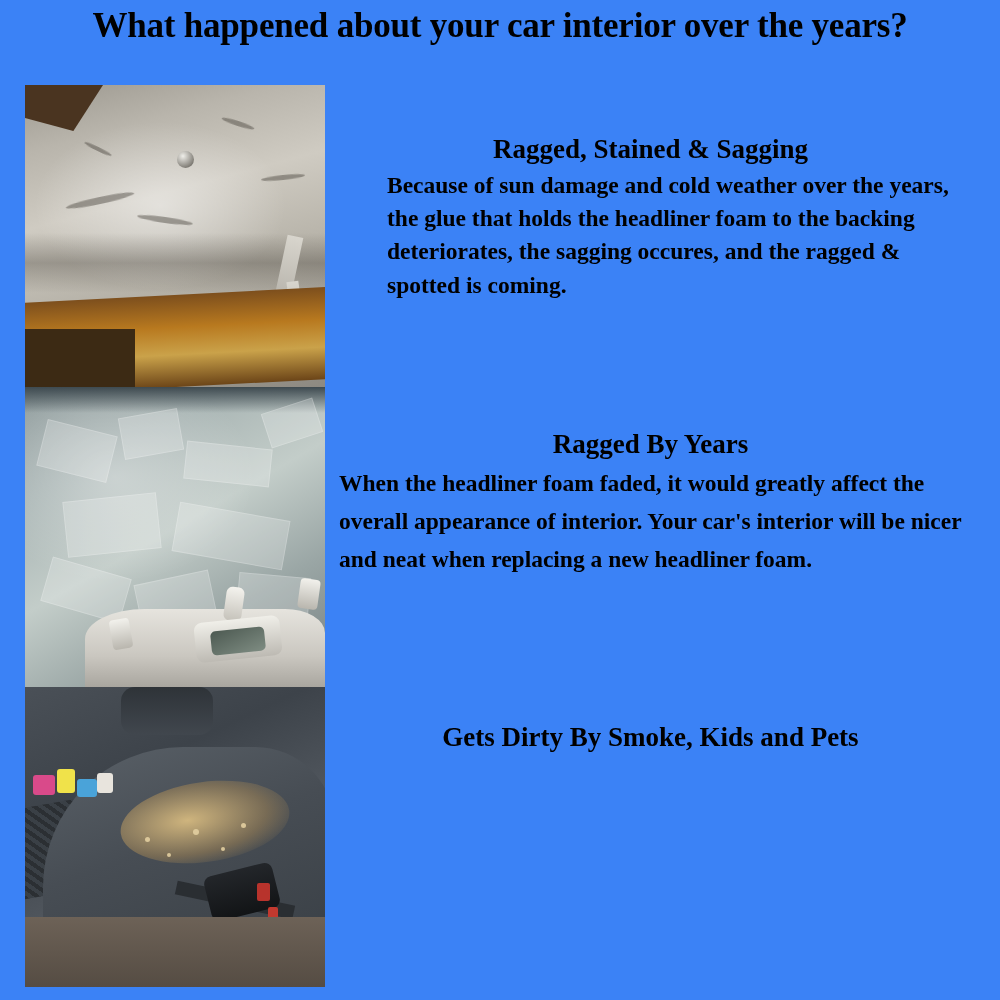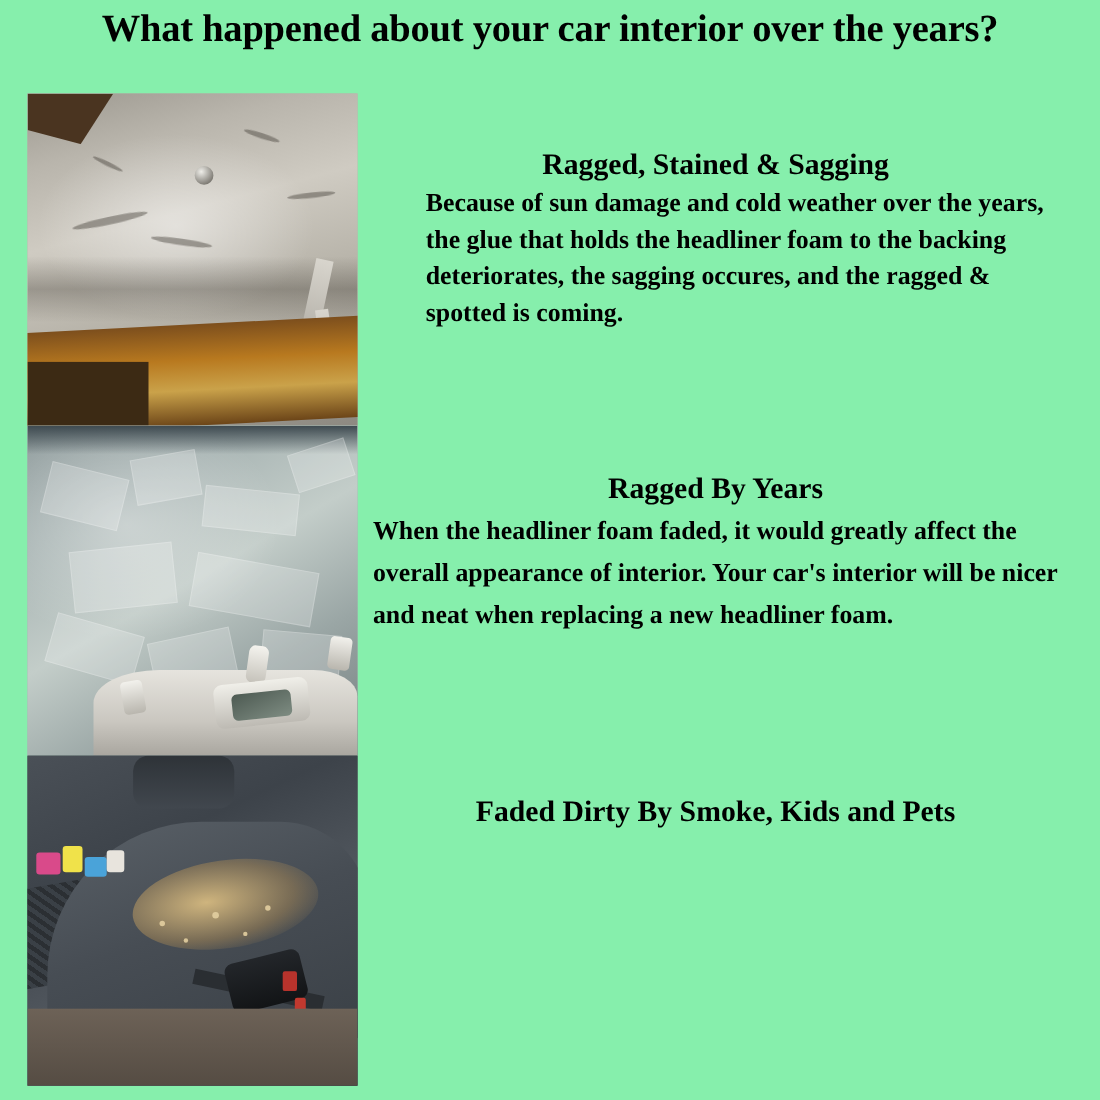--- a/index.html
+++ b/index.html
@@ -11,21 +11,21 @@
     width: 1000px;
     height: 1000px;
     font-family: "Liberation Serif", "DejaVu Serif", serif;
     color: #000000;
     overflow: hidden;
   }
   .page {
     position: relative;
     width: 1000px;
     height: 1000px;
-    background: #86efac;
+    background: #3b82f6;
   }
   .page-title {
     font-size: 35px;
     font-weight: bold;
     text-align: center;
     line-height: 1;
     padding-top: 8px;
     letter-spacing: -0.2px;
     white-space: nowrap;
   }
@@ -342,18 +342,18 @@
         <div class="crumbs" style="left:168px; top:142px; width:6px; height:6px;"></div>
         <div class="crumbs" style="left:196px; top:160px; width:4px; height:4px;"></div>
         <div class="crumbs" style="left:216px; top:136px; width:5px; height:5px;"></div>
         <div class="belt"></div>
         <div class="buckle"></div>
         <div class="red1"></div>
         <div class="red2"></div>
         <div class="floor"></div>
       </div>
       <div class="text-col">
-        <div class="sec-title t3">Faded Dirty By Smoke, Kids and Pets</div>
+        <div class="sec-title t3">Gets Dirty By Smoke, Kids and Pets</div>
       </div>
     </div>
 
   </div>
 </div>
 
 </body></html>

